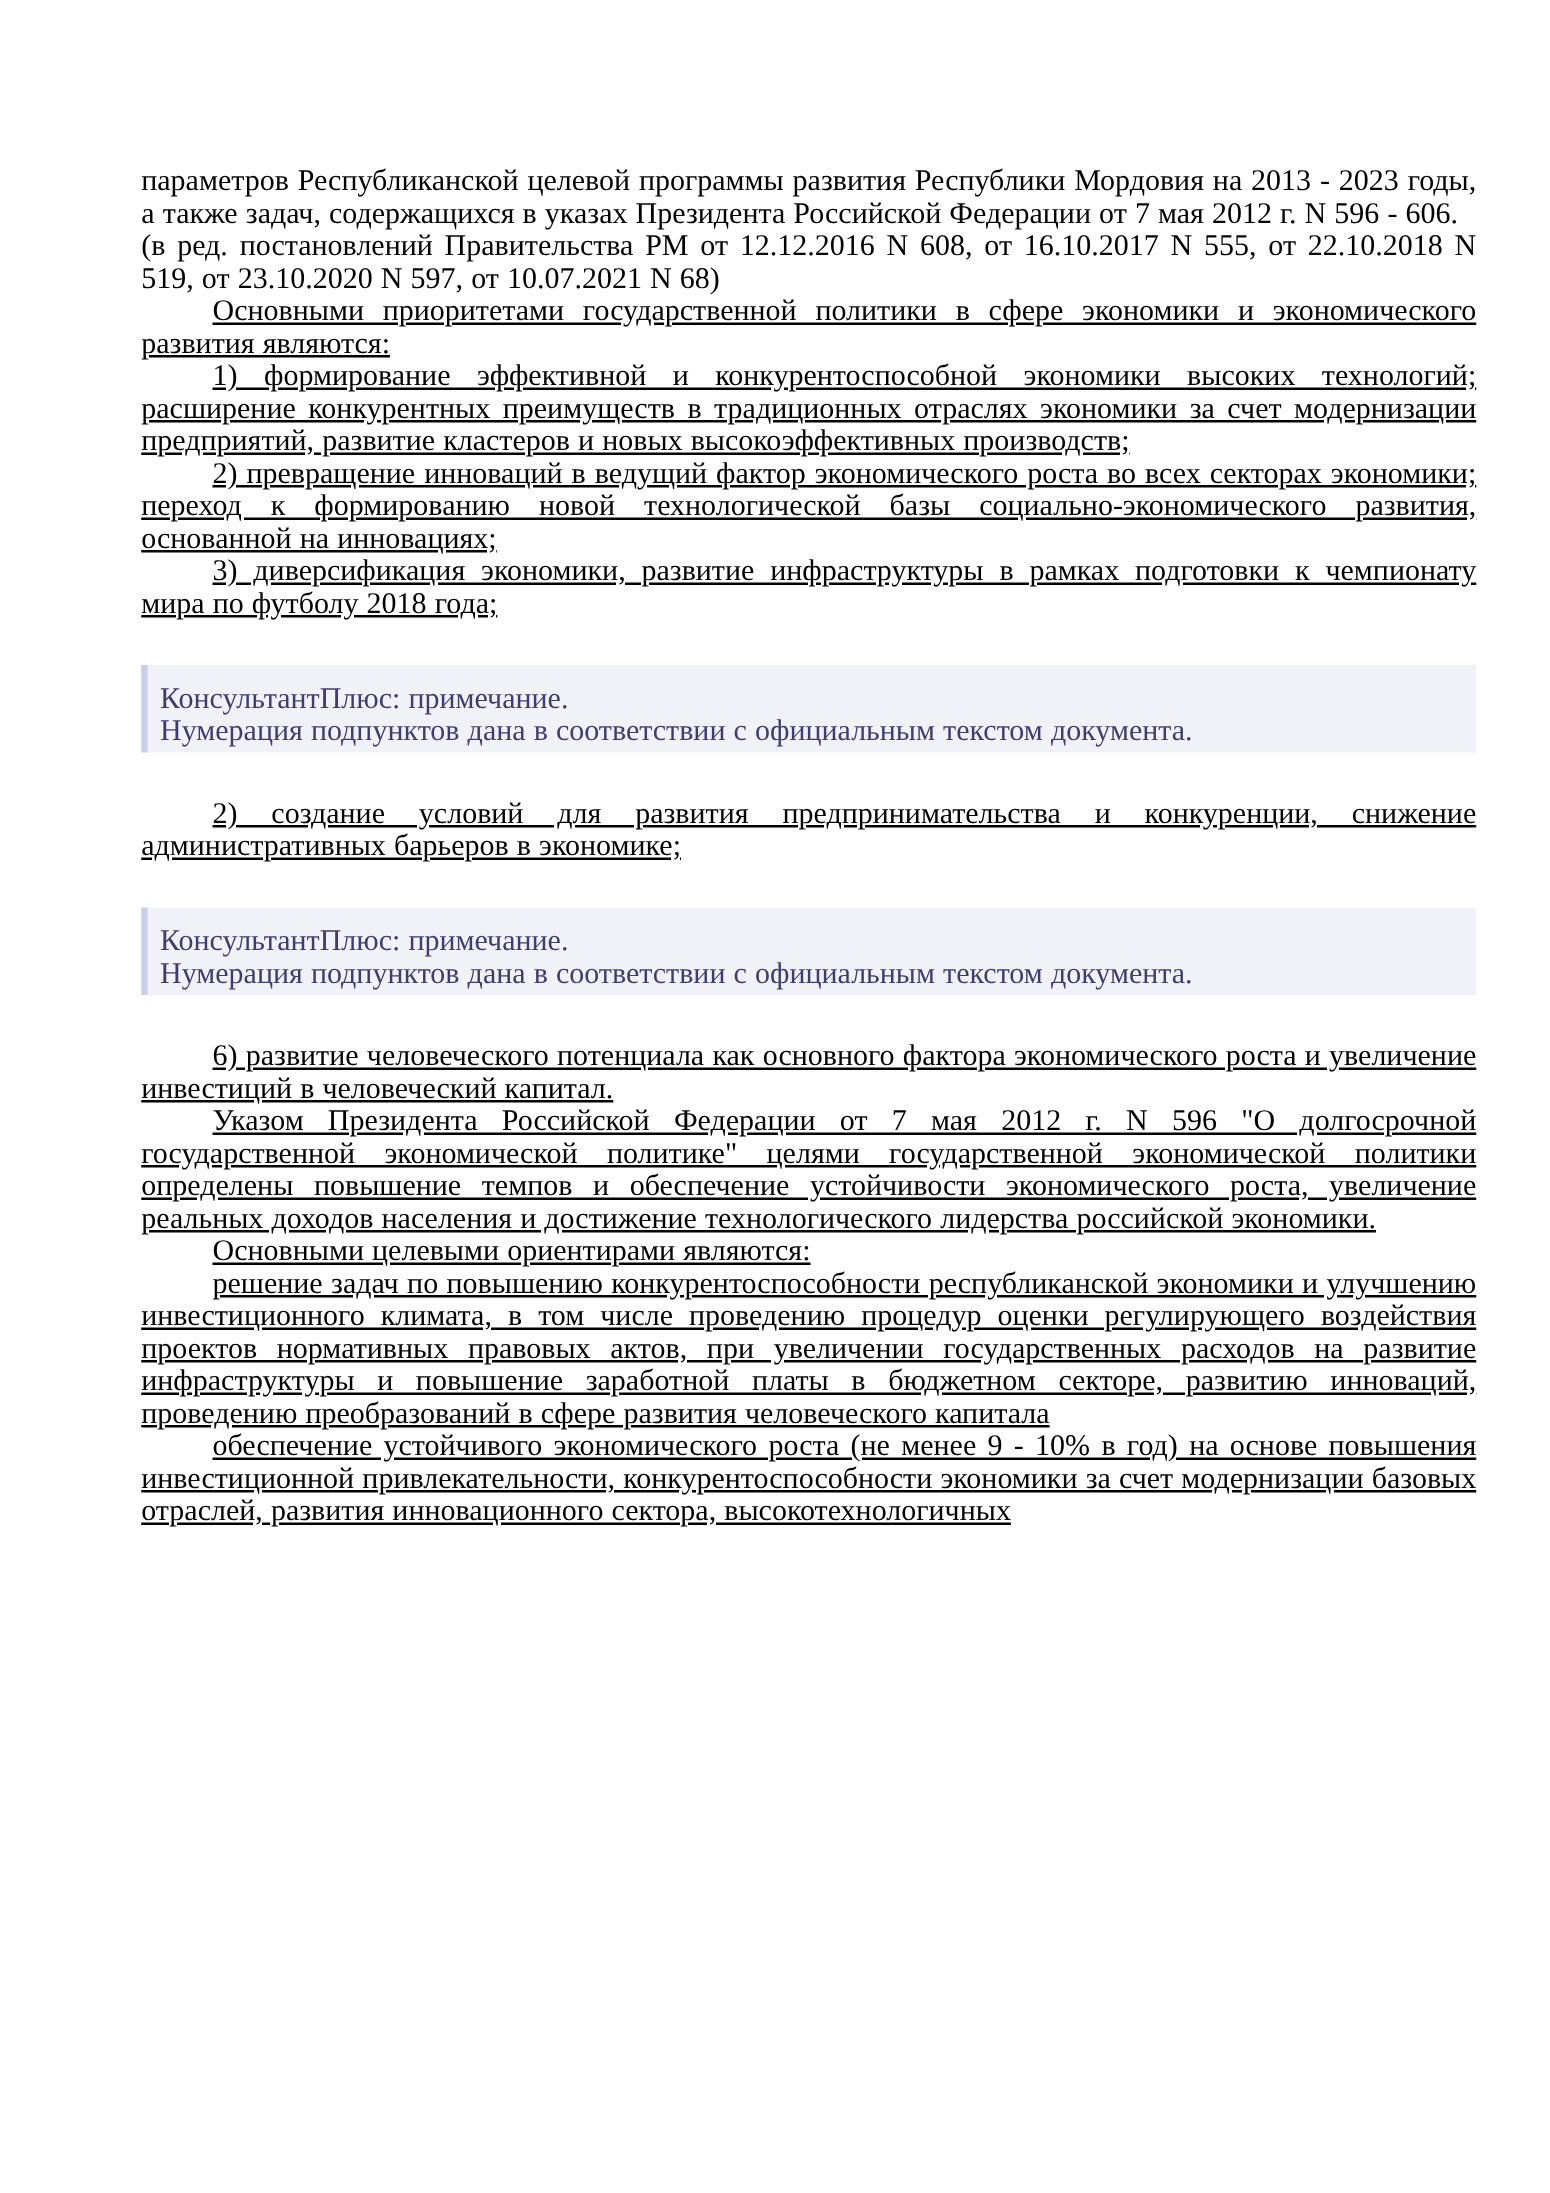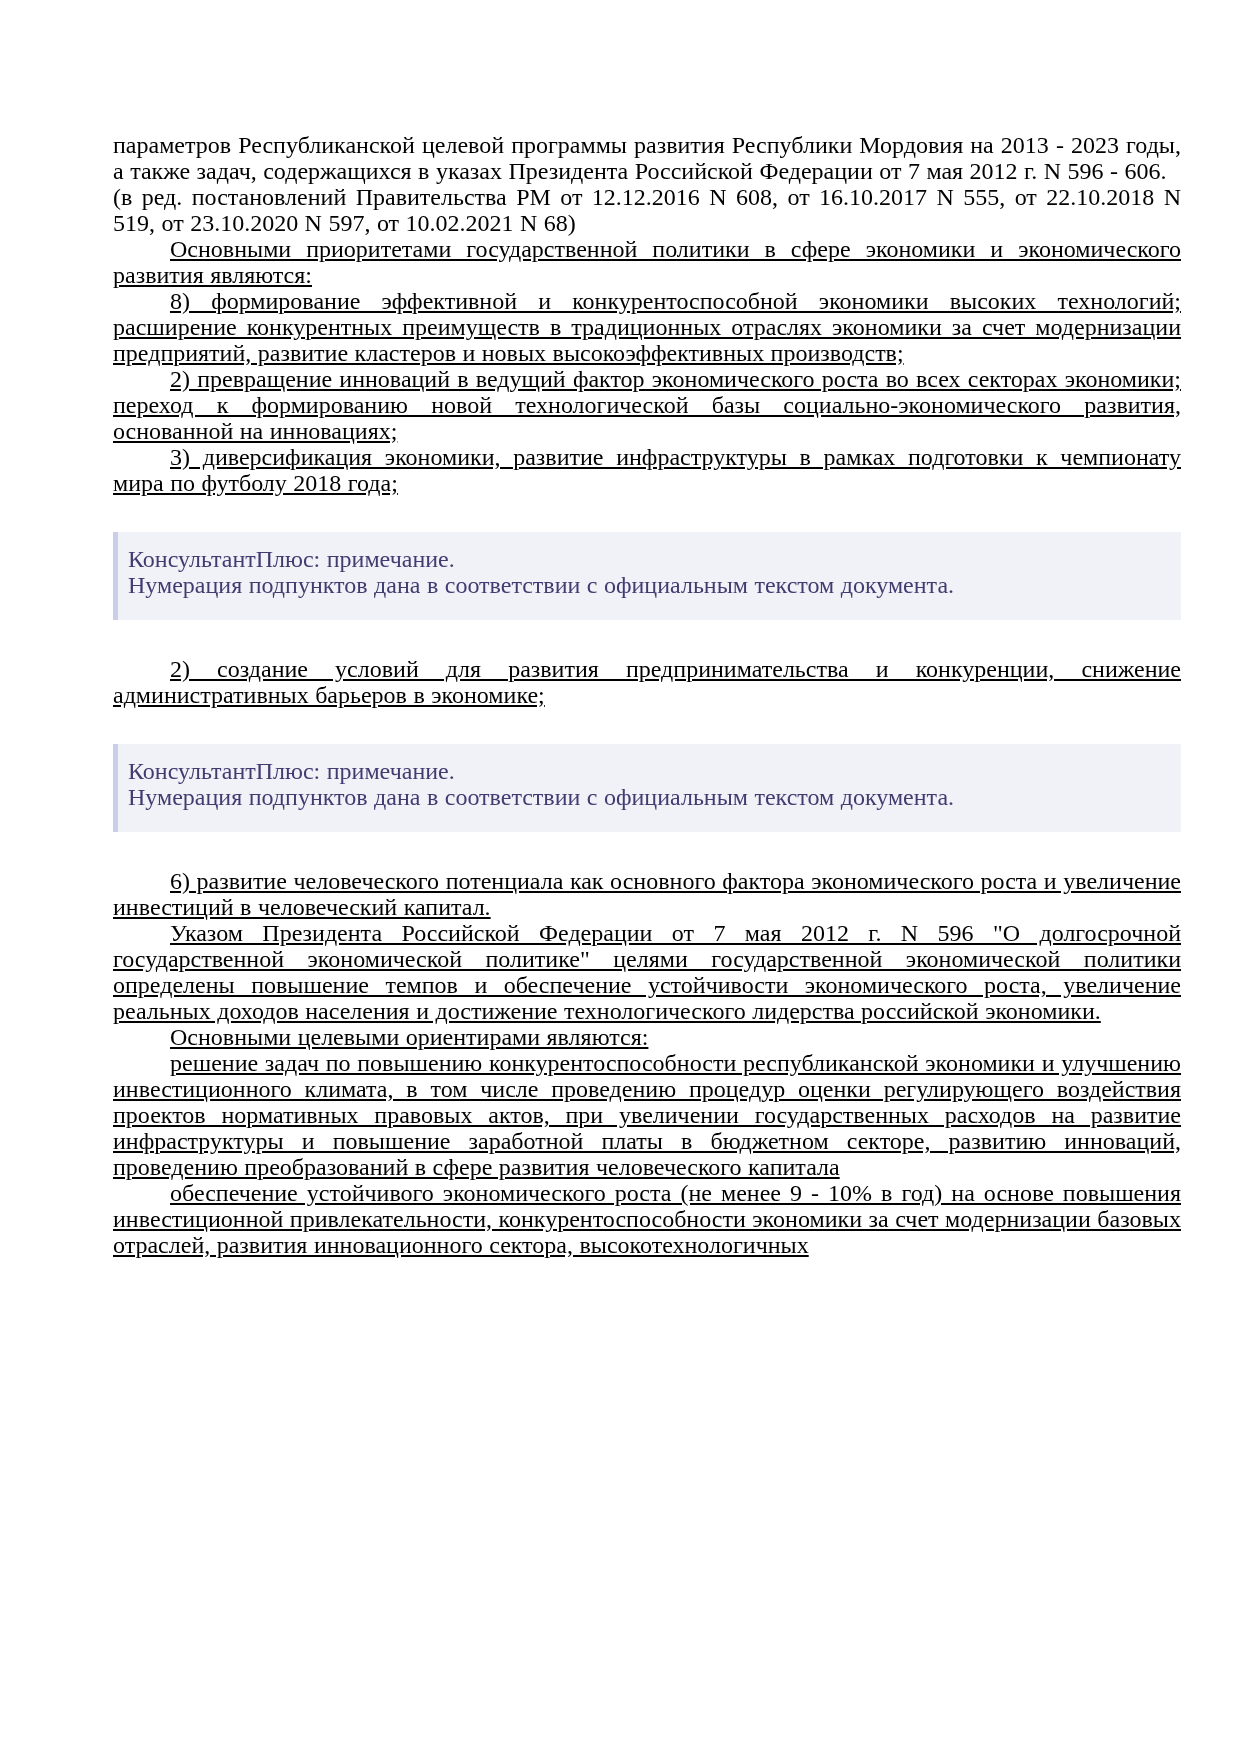--- a/index.html
+++ b/index.html
@@ -25,40 +25,40 @@
     text-align-last: left;
     word-spacing: 0.02em;
   }
   .sp  { margin-top: 36px; }
   .ind { text-indent: 57px; text-decoration: underline; }
   .note {
     margin-top: 36px;
     margin-bottom: 36px;
     background: #f1f1f8;
     border-left: 5px solid #c9cee9;
-    padding: 14px 14px 22px 10px;
+    padding: 14px 14px 4px 10px;
     color: #3f3d70;
   }
   .note p {
     text-align: left;
     text-indent: 0;
   }
 </style>
 </head>
 <body>
 
 <div class="page">
 
   <p>параметров Республиканской целевой программы развития Республики Мордовия на 2013 - 2023 годы, а также задач, содержащихся в указах Президента Российской Федерации от 7 мая 2012 г. N 596 - 606.</p>
 
-  <p>(в ред. постановлений Правительства РМ от 12.12.2016 N 608, от 16.10.2017 N 555, от 22.10.2018 N 519, от 23.10.2020 N 597, от 10.02.2021 N 68)</p>
+  <p>(в ред. постановлений Правительства РМ от 12.12.2016 N 608, от 16.10.2017 N 555, от 22.10.2018 N 519, от 23.10.2020 N 597, от 10.07.2021 N 68)</p>
 
   <p class="sp ind">Основными приоритетами государственной политики в сфере экономики и экономического развития являются:</p>
 
-  <p class="sp ind">8) формирование эффективной и конкурентоспособной экономики высоких технологий; расширение конкурентных преимуществ в традиционных отраслях экономики за счет модернизации предприятий, развитие кластеров и новых высокоэффективных производств;</p>
+  <p class="sp ind">1) формирование эффективной и конкурентоспособной экономики высоких технологий; расширение конкурентных преимуществ в традиционных отраслях экономики за счет модернизации предприятий, развитие кластеров и новых высокоэффективных производств;</p>
 
   <p class="sp ind">2) превращение инноваций в ведущий фактор экономического роста во всех секторах экономики; переход к формированию новой технологической базы социально-экономического развития, основанной на инновациях;</p>
 
   <p class="sp ind">3) диверсификация экономики, развитие инфраструктуры в рамках подготовки к чемпионату мира по футболу 2018 года;</p>
 
   <div class="note">
     <p>КонсультантПлюс: примечание.</p>
     <p>Нумерация подпунктов дана в соответствии с официальным текстом документа.</p>
   </div>
 

